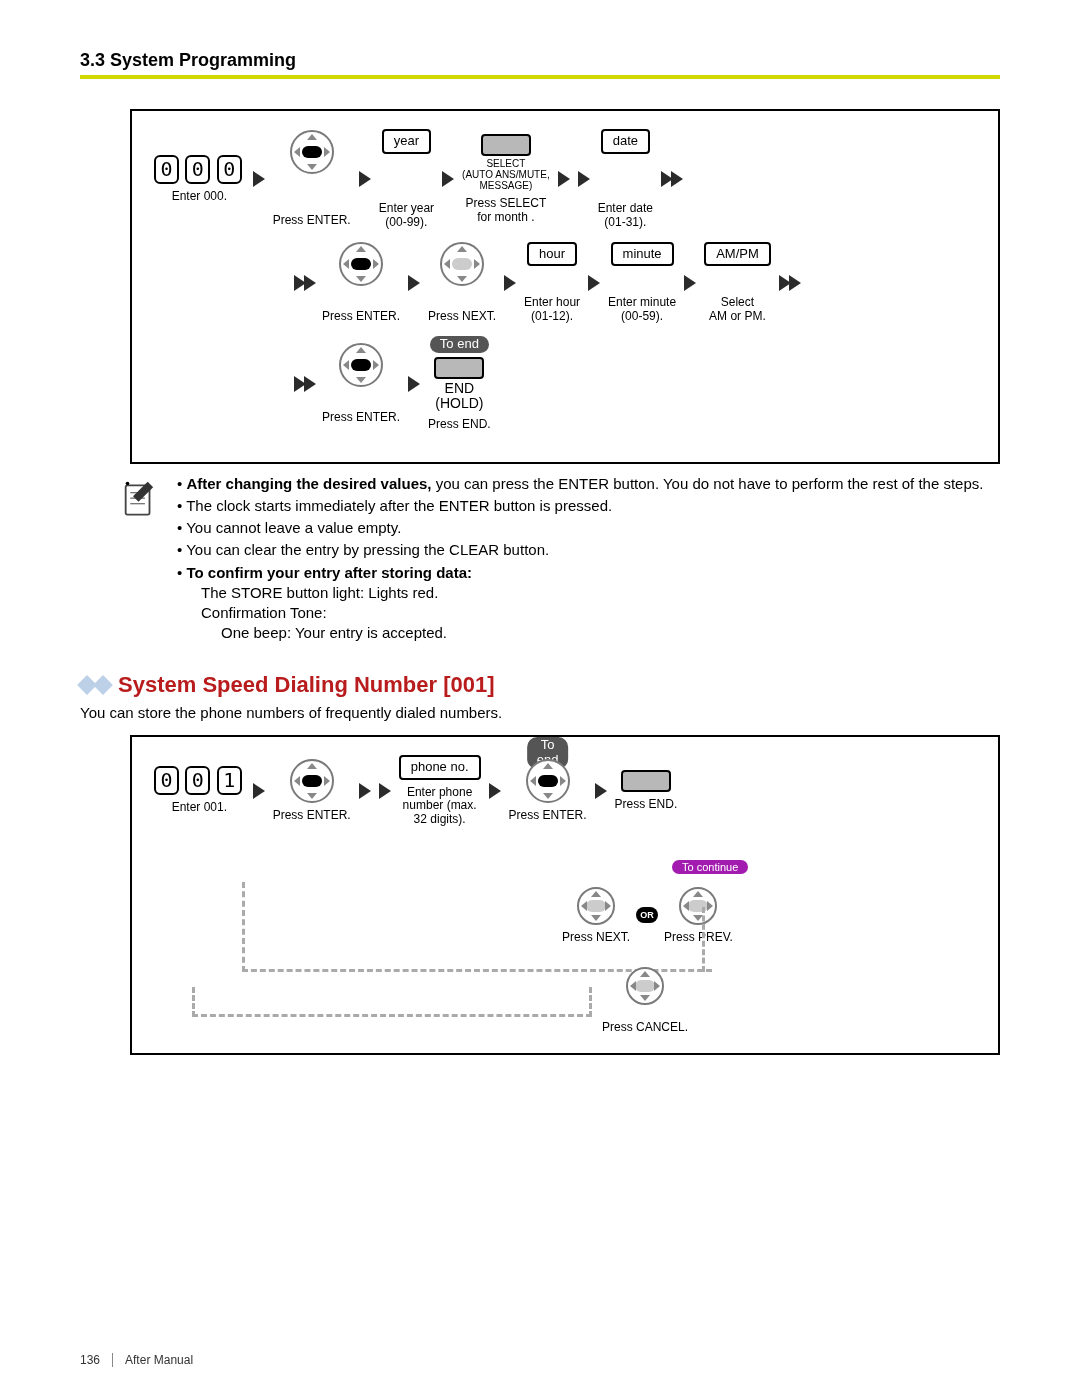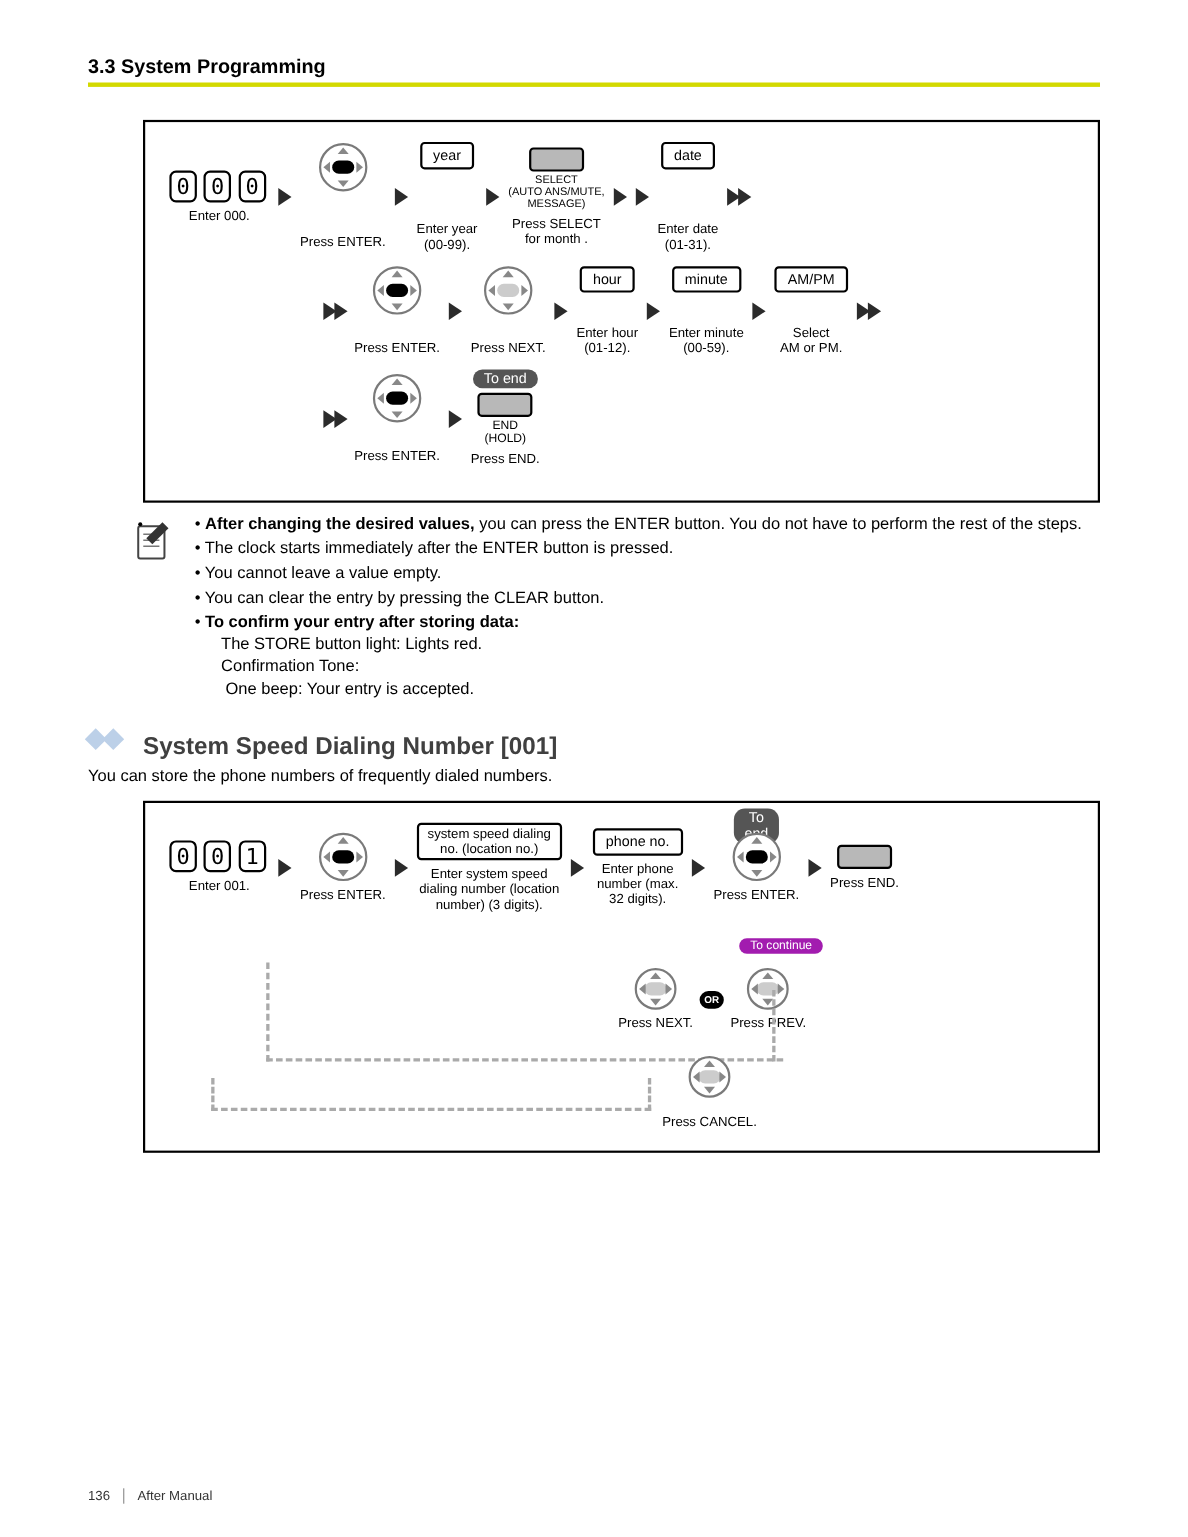--- a/index.html
+++ b/index.html
@@ -48,32 +48,32 @@
   .nav-arrow.left { left:2px; top:50%; transform:translateY(-50%); border-top:5px solid transparent; border-bottom:5px solid transparent; border-right:6px solid #888; }
   .nav-arrow.right { right:2px; top:50%; transform:translateY(-50%); border-top:5px solid transparent; border-bottom:5px solid transparent; border-left:6px solid #888; }
   .field {
     border:2px solid #000; border-radius:4px; padding:3px 10px; font-size:13px; min-height:22px; display:flex; align-items:center; justify-content:center;
     background:#fff; white-space:nowrap;
   }
   .field.grey { background:#b8b8b8; min-width:50px; }
   .pill {
     background:#555; color:#fff; border-radius:10px; font-size:13px; padding:1px 10px;
   }
-  .below-label { font-size:11px; text-align:center; margin-top:2px; line-height:1.1; }
+  .below-label { font-size:14px; text-align:center; margin-top:2px; line-height:1.1; }
   .note-row { display:flex; gap:20px; margin:10px 0 18px 40px; }
   .note-icon {
     width:37px; flex:0 0 37px; margin-top:4px;
   }
   .note-body { font-size:15px; line-height:1.35; }
   .note-body p { margin:0 0 0 0; }
   .note-body .sp { margin-top:2px; }
   .note-body .indent { margin-left:24px; }
   .section-title {
-    color:#404040; font-size:22px; font-weight:bold; margin:28px 0 6px 0;
-    display:flex; gap:20px;
+    color:#b91c1c; font-size:22px; font-weight:bold; margin:28px 0 6px 0;
+    display:flex; align-items:center; gap:8px;
   }
   .diamonds { display:inline-flex; gap:2px; }
   .diamond { width:14px; height:14px; transform:rotate(45deg); background:#bcd0e8; }
   .subtext { margin:0 0 14px 0; font-size:15px; }
   .footer { position:absolute; bottom:30px; left:80px; font-size:12px; color:#333; display:flex; align-items:center; gap:12px; }
   .footer .bar { width:1px; height:14px; background:#888; display:inline-block; }
   .multiline-field { border:2px solid #000; border-radius:4px; padding:2px 8px; font-size:12px; text-align:center; line-height:1.1; background:#fff; }
   .or-badge { display:inline-flex; align-items:center; justify-content:center; width:22px; height:16px; background:#000; color:#fff; border-radius:8px; font-size:9px; font-weight:bold; }
   .pill-green { background:#a21caf; color:#fff; border-radius:10px; font-size:11px; padding:1px 10px; white-space:nowrap; }
 </style>
@@ -241,21 +241,21 @@
     </svg>
   </div>
   <div class="note-body">
     <p>• <b>After changing the desired values,</b><span> you can press the ENTER button. You do not have to perform the rest of the steps.</span></p>
     <p class="sp">• <span>The clock starts immediately after the ENTER button is pressed.</span></p>
     <p class="sp">• <span>You cannot leave a value empty.</span></p>
     <p class="sp">• <span>You can clear the entry by pressing the CLEAR button.</span></p>
     <p class="sp">• <b>To confirm your entry after storing data:</b></p>
     <p class="indent">The STORE button light: Lights red.</p>
     <p class="indent">Confirmation Tone:</p>
-    <p class="indent" style="margin-left:28px">One beep: Your entry is accepted.</p>
+    <p class="indent" style="margin-left:44px">One beep: Your entry is accepted.</p>
   </div>
 </div>
 
 <div class="section-title">
   <span class="diamonds">
       <span class="diamond"></span>
       <span class="diamond"></span>
     </span>
   <span>System Speed Dialing Number [001]</span>
 </div>
@@ -281,29 +281,20 @@
           <span class="nav-arrow down"></span>
           <span class="nav-arrow left"></span>
           <span class="nav-arrow right"></span>
         <span class="nav-center"></span>
       </div>
       <div class="cap">Press ENTER.</div>
     </div>
     <div class="midsep">
         <span class="tri"></span>
       </div>
-    <div class="step" style="max-width:160px">
-      <div class="multiline-field">
-        <div>system speed dialing</div>
-        <div>no. (location no.)</div>
-      </div>
-      <div class="cap" style="white-space:pre-line; max-width:160px">Enter system speed
-dialing number (location
-number) (3 digits).</div>
-    </div>
     <div class="midsep">
         <span class="tri"></span>
       </div>
     <div class="step">
       <div class="field">phone no.</div>
       <div class="cap" style="white-space:pre-line">Enter phone
 number (max.
 32 digits).</div>
     </div>
     <div class="midsep">

